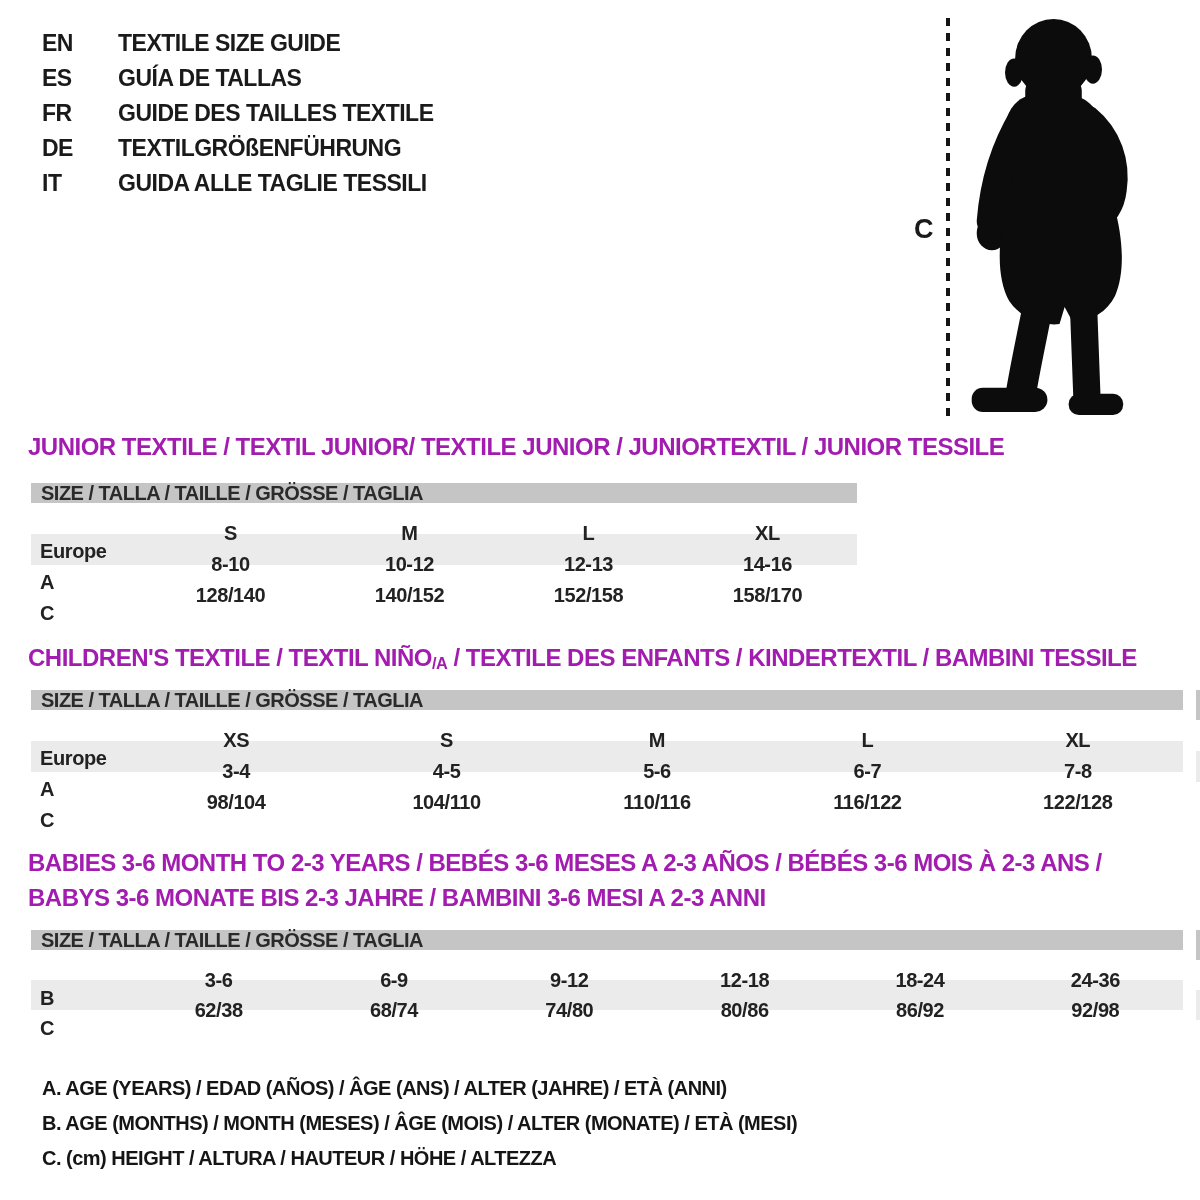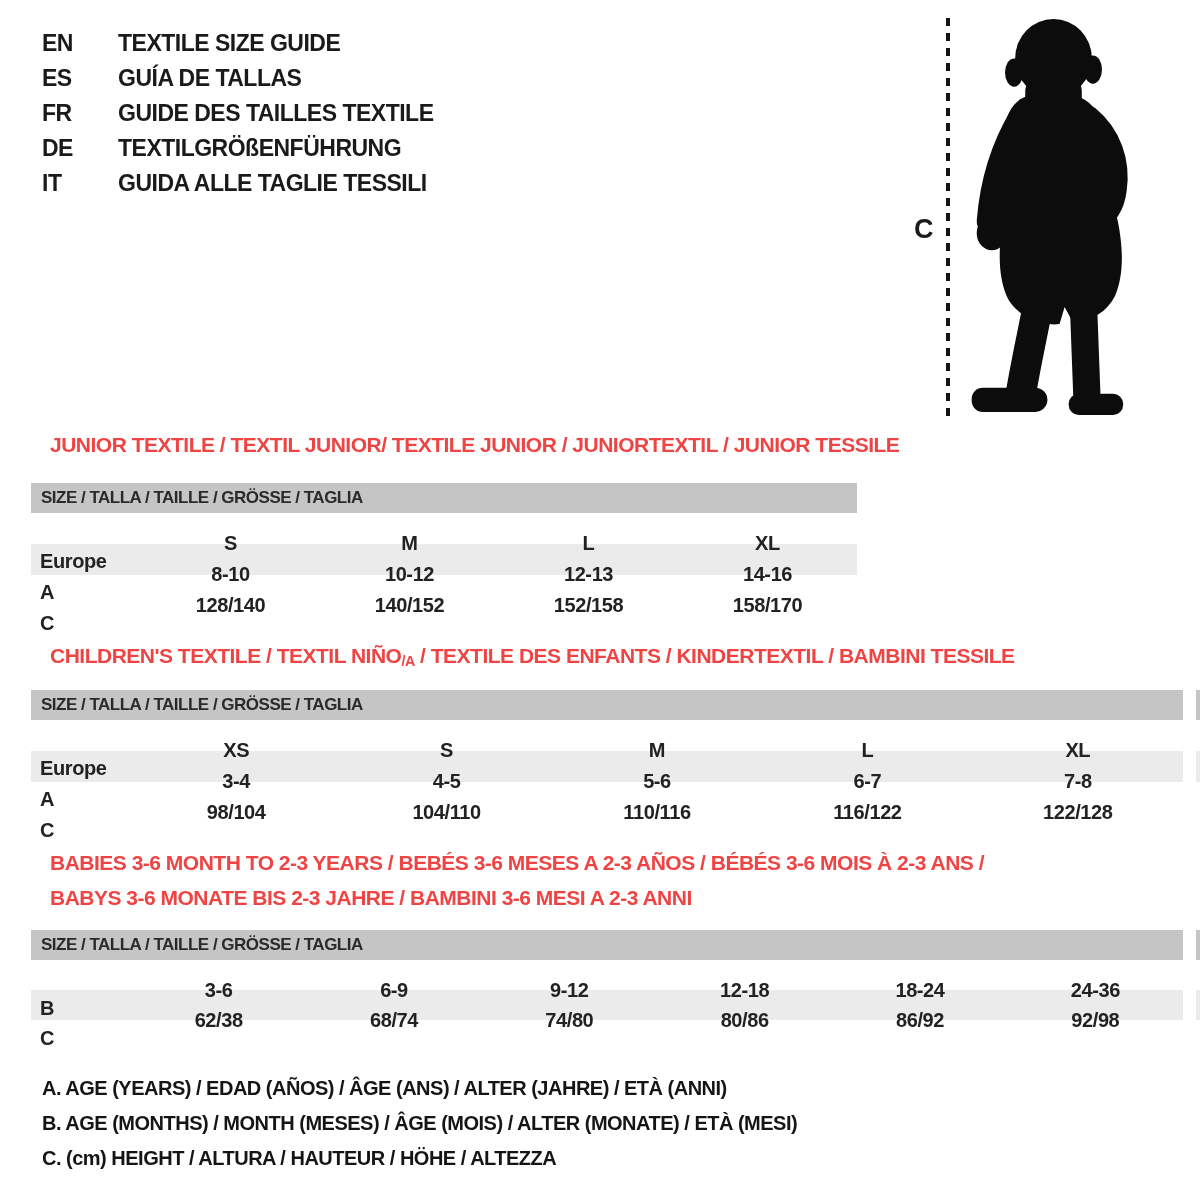--- a/index.html
+++ b/index.html
@@ -30,33 +30,33 @@
     background: repeating-linear-gradient(to bottom, #141414 0 8px, transparent 8px 15px);
   }
   .figure-label {
     position: absolute; left: 14px; top: 200px;
     font-weight: 700; font-size: 27px;
   }
   .baby-svg { position: absolute; left: 64px; top: 2px; width: 178px; height: 404px; }
 
   
   .section-title {
-    position: absolute; left: 50px;
-    font-weight: 700; font-size: 21px; letter-spacing: -0.5px;
-    white-space: nowrap; color: #ef4444;
+    position: absolute; left: 28px;
+    font-weight: 700; font-size: 24px; letter-spacing: -0.5px;
+    white-space: nowrap; color: #a21caf;
   }
   .sub { font-size: 0.68em; vertical-align: -0.18em; }
   .two-line { line-height: 35px; }
 
   
   .size-table { position: absolute; left: 31px; }
   .band {
-    height: 30px; background: #c5c5c5;
+    height: 20px; background: #c5c5c5;
     display: flex; align-items: center; padding-left: 10px;
-    font-weight: 700; font-size: 17px; letter-spacing: -0.5px; color: #2a2a2a;
+    font-weight: 700; font-size: 20px; letter-spacing: -0.5px; color: #2a2a2a;
   }
   .trow { display: grid; align-items: center; height: 31px; }
   .t1 { width: 826px; }
   .t1 .trow { grid-template-columns: 110px repeat(4, 1fr); }
   .t2 { width: 1152px; }
   .t2 .trow { grid-template-columns: 100px repeat(5, 1fr); }
   .t3 { width: 1152px; }
   .t3 .trow { grid-template-columns: 100px repeat(6, 1fr); height: 30px; }
   .shaded { background: #ebebeb; }
   .cell {

